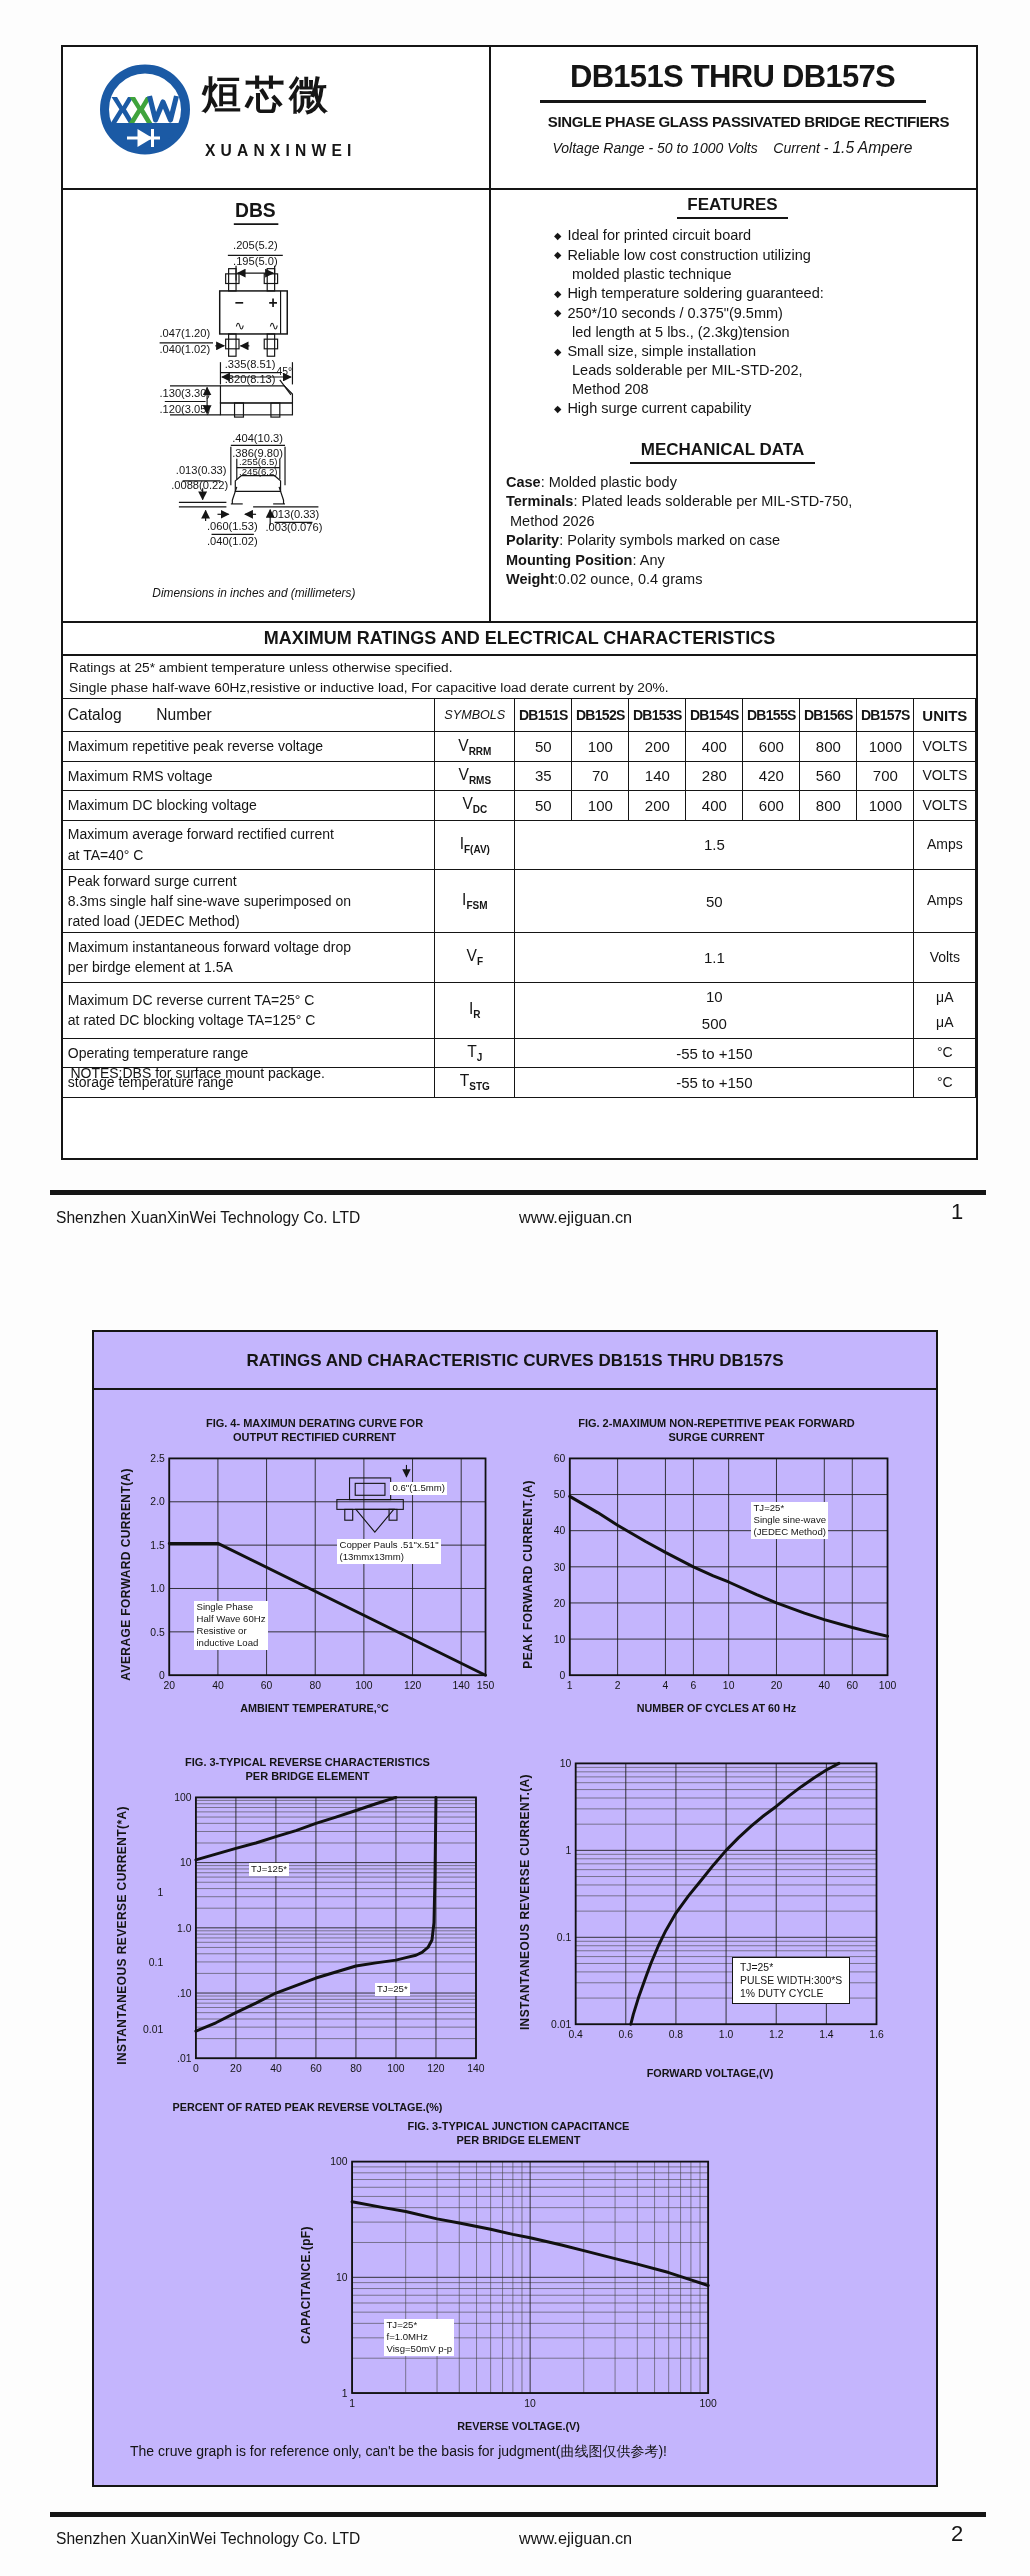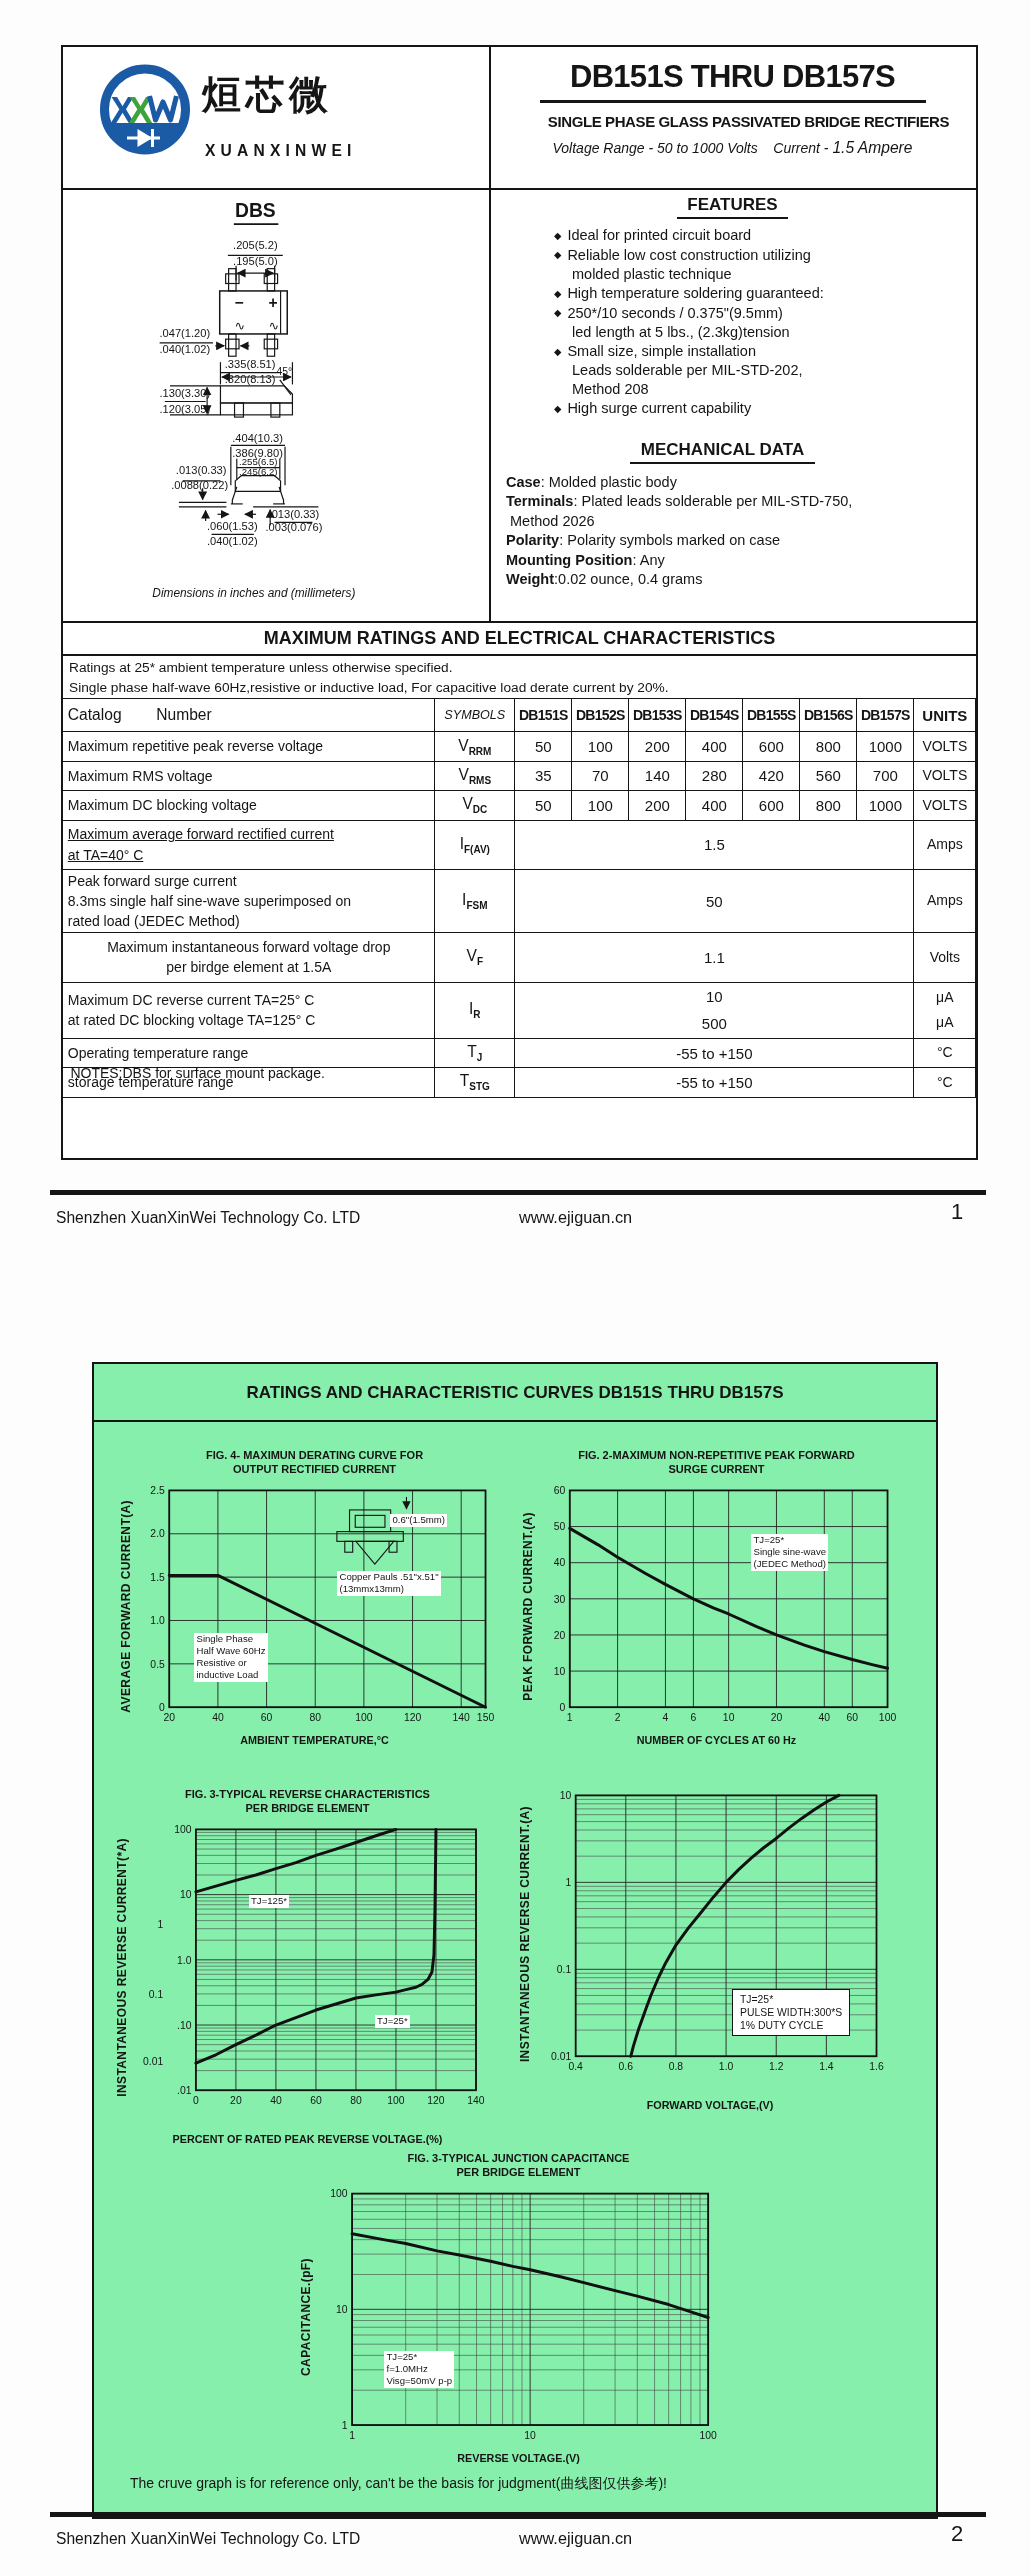--- a/index.html
+++ b/index.html
@@ -48,21 +48,21 @@
   .rtable td.h-sym{font-style:italic;font-size:12.6px;text-align:center;}
   .rtable td.h-part{font-weight:bold;font-size:14px;text-align:center;letter-spacing:-0.7px;padding:0.7px 0;}
   .rtable td.h-unit{font-weight:bold;font-size:15px;text-align:center;}
   .footnote{position:absolute;left:7.4px;top:1018px;font-size:14px;}
   
   .rule{position:absolute;left:50px;width:936px;height:4.5px;background:#151515;}
   .f-company{position:absolute;left:56px;font-size:15.6px;}
   .f-site{position:absolute;left:519px;font-size:16.3px;}
   .f-page{position:absolute;left:951px;font-size:22px;}
   
-  #p2box{position:absolute;left:92px;top:1362px;width:842px;height:1153px;border:2.2px solid #151515;background:#86efac;}
+  #p2box{position:absolute;left:92px;top:1330px;width:842px;height:1153px;border:2.2px solid #151515;background:#c4b5fd;}
   .p2-head{height:56px;line-height:58px;text-align:center;font-size:17px;font-weight:bold;border-bottom:2.2px solid #151515;}
   .fig{position:absolute;}
   .ftitle{text-align:center;font-size:11px;font-weight:bold;white-space:pre-line;line-height:1.25;margin-bottom:6px;}
   .frow{display:flex;}
   .ylab{width:19.3px;display:flex;align-items:center;justify-content:center;}
   .ylab span{writing-mode:vertical-rl;transform:rotate(180deg);font-weight:bold;font-size:12px;white-space:nowrap;letter-spacing:0.4px;}
   .plot-wrap{position:relative;}
   .xlab{text-align:center;font-weight:bold;font-size:10.8px;margin-top:3px;}
   .ann{position:absolute;background:#fff;font-size:9.6px;line-height:1.25;white-space:pre-line;padding:0.7px 2.2px;}
   .ann.boxed{border:1.5px solid #151515;padding:3px 6.7px;font-size:10.4px;}
@@ -287,36 +287,36 @@
           <td class="val">50</td>
           <td class="val">100</td>
           <td class="val">200</td>
           <td class="val">400</td>
           <td class="val">600</td>
           <td class="val">800</td>
           <td class="val">1000</td>
           <td class="unit">VOLTS</td>
         </tr>
         <tr>
-          <td class="lab" style="height: 47px; text-decoration: underline;">Maximum average forward rectified current
+          <td class="lab" style="height: 47px;">Maximum average forward rectified current
 at TA=40° C</td>
           <td class="sym"><span>I</span><sub>F(AV)</sub></td>
           <td class="val" colspan="7">1.5</td>
           <td class="unit">Amps</td>
         </tr>
         <tr>
           <td class="lab" style="height: 59px;">Peak forward surge current
 8.3ms single half sine-wave superimposed on
 rated load (JEDEC Method)</td>
           <td class="sym"><span>I</span><sub>FSM</sub></td>
           <td class="val" colspan="7">50</td>
           <td class="unit">Amps</td>
         </tr>
         <tr>
-          <td class="lab" style="height: 47px; text-align: center;">Maximum instantaneous forward voltage drop
+          <td class="lab" style="height: 47px;">Maximum instantaneous forward voltage drop
 per birdge element at 1.5A</td>
           <td class="sym"><span>V</span><sub>F</sub></td>
           <td class="val" colspan="7">1.1</td>
           <td class="unit">Volts</td>
         </tr>
         <tr>
           <td class="lab" style="height: 52px;">Maximum DC reverse current      TA=25° C
 at rated DC blocking voltage      TA=125° C</td>
           <td class="sym"><span>I</span><sub>R</sub></td>
           <td class="val" colspan="7">10

